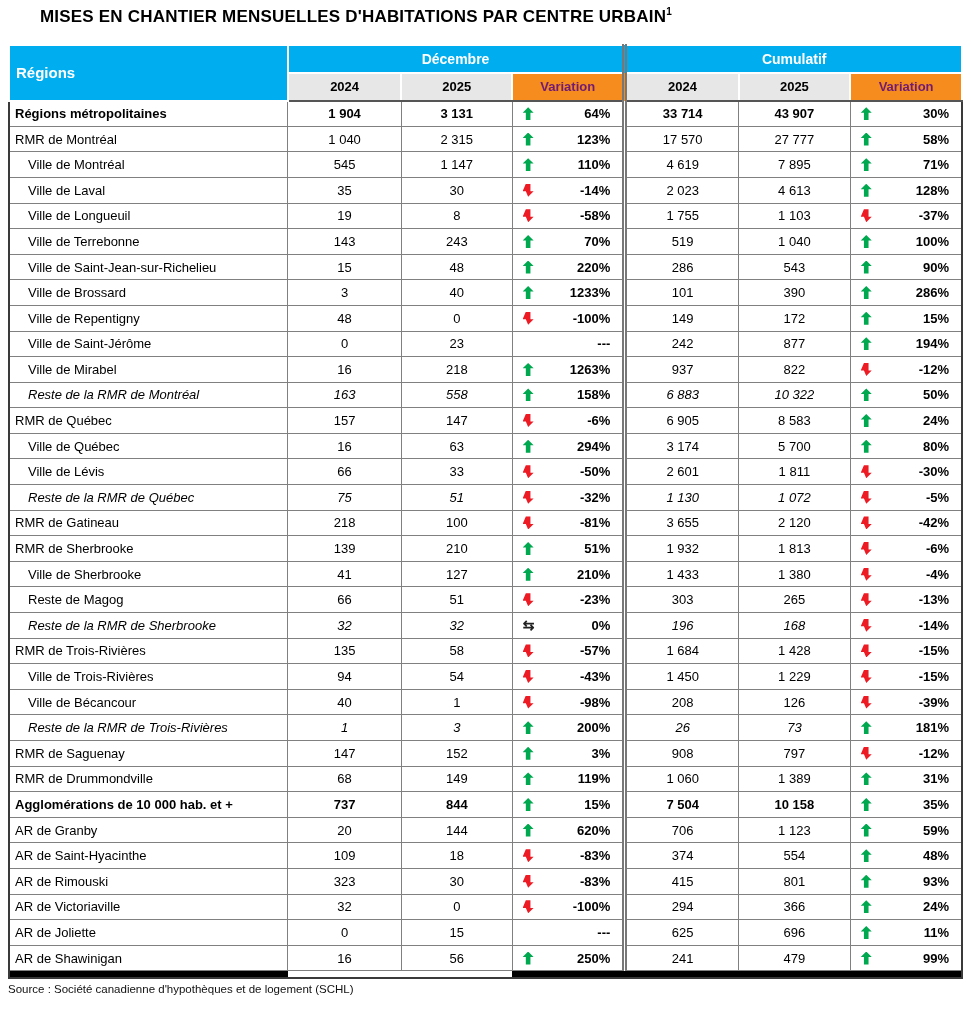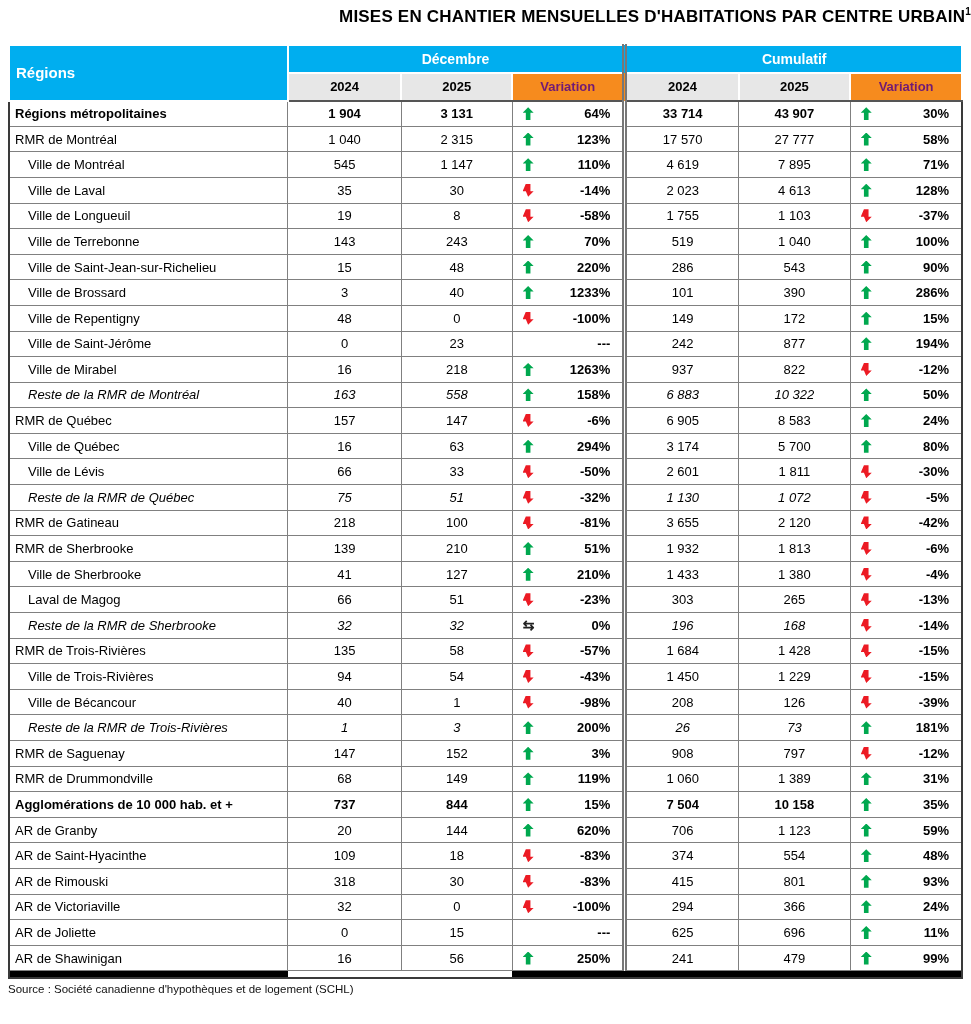--- a/index.html
+++ b/index.html
@@ -1,19 +1,19 @@
 <!DOCTYPE html>
 <html><head>
 <meta charset="utf-8">
 <style>
   * { box-sizing: border-box; }
   html,body { margin:0; padding:0; background:#fff; width:971px; font-family:"Liberation Sans", sans-serif; }
   .page { width:971px; height:1024px; position:relative; }
 
-  .title { text-align:right; font-weight:bold; font-size:17px; color:#000; padding-top:6px; letter-spacing:0.2px; }
+  .title { text-align:left; font-weight:bold; font-size:17px; color:#000; padding-top:6px; letter-spacing:0.2px;margin-left:40px; }
   .title sup { font-size:10px; }
 
   table.schl { border-collapse:collapse; table-layout:fixed; width:955px; margin:17px 0 0 8px; border:2px solid #3a3a3a; }
 
   
   thead th { font-weight:bold; border:2px solid #fff; }
   th.blue { background:#00AEEF; color:#fff; font-size:14px; height:28px; }
   th.regions { text-align:left; padding-left:6px; font-size:15px; }
   th.year { background:#E7E7E7; color:#000; font-size:13px; height:28px; }
   th.variation { background:#F68B1E; color:#701a75; font-size:13px; height:28px; }
@@ -433,21 +433,21 @@
           <td class="num grp">1 433</td>
           <td class="num">1 380</td>
           <td class="var">
             <span class="varwrap">
               <span class="arr down"></span>
               <span class="pct">-4%</span>
             </span>
           </td>
         </tr>
         <tr>
-          <td class="region ind">Laval de Magog</td>
+          <td class="region ind">Reste de Magog</td>
           <td class="num">66</td>
           <td class="num">51</td>
           <td class="var">
             <span class="varwrap">
               <span class="arr down"></span>
               <span class="pct">-23%</span>
             </span>
           </td>
           <td class="num grp">303</td>
           <td class="num">265</td>
@@ -643,21 +643,21 @@
           <td class="num">554</td>
           <td class="var">
             <span class="varwrap">
               <span class="arr up"></span>
               <span class="pct">48%</span>
             </span>
           </td>
         </tr>
         <tr>
           <td class="region">AR de Rimouski</td>
-          <td class="num">318</td>
+          <td class="num">323</td>
           <td class="num">30</td>
           <td class="var">
             <span class="varwrap">
               <span class="arr down"></span>
               <span class="pct">-83%</span>
             </span>
           </td>
           <td class="num grp">415</td>
           <td class="num">801</td>
           <td class="var">

